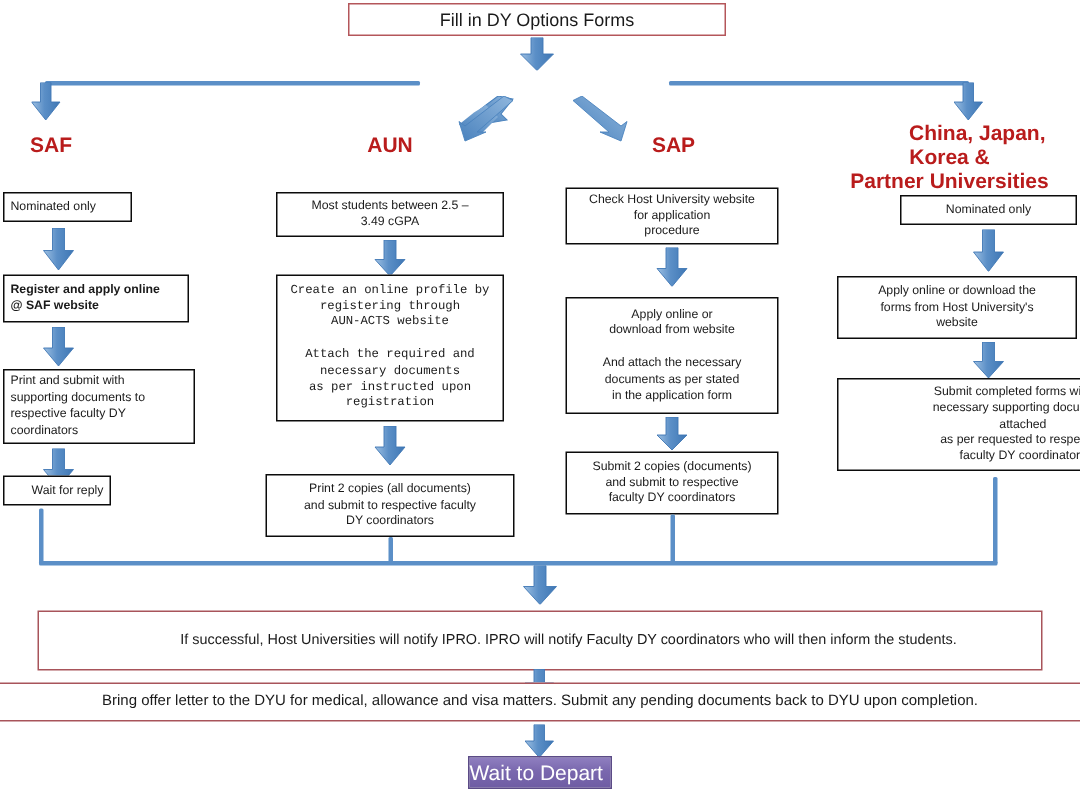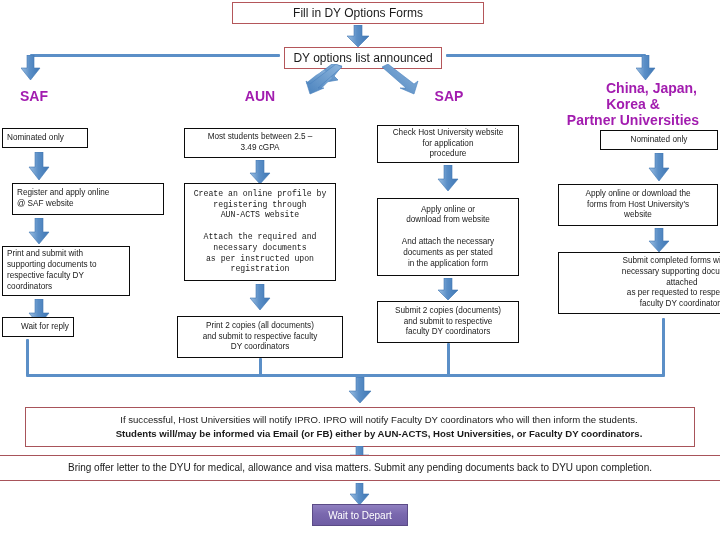--- a/index.html
+++ b/index.html
@@ -49,44 +49,44 @@
   .box-black.left-text {
     justify-content: flex-start;
     text-align: left;
     padding-left: 4px;
   }
   .box-purple {
     border: 1.4px solid #5b4b86;
     background: linear-gradient(180deg, #8f7fc0 0%, #7a68ae 45%, #6f5da4 100%);
     display: flex;
     align-items: center;
-    justify-content: center;
+    justify-content: flex-start;
     text-align: center;
     color: #ffffff;
-    font-size: 10px;
+    font-size: 14px;
   }
   .note-wide {
     border: 1.7px solid #a8545a;
     background: #ffffff;
     display: flex;
     flex-direction: column;
     align-items: center;
     justify-content: center;
     text-align: center;
     font-size: 9.6px;
     line-height: 1.45;
     color: #1a1a1a;
   }
   .note-wide .line2 { font-weight: bold; }
 
   
   .heading {
     font-weight: bold;
     font-size: 14px;
-    color: #a21caf;
+    color: #b91c1c;
     text-align: center;
     line-height: 1.15;
     white-space: nowrap;
   }
   .heading.two-line { white-space: normal; }
 
   
   .hline {
     background: #5b8fc7;
     height: 3px;
@@ -116,23 +116,20 @@
         <linearGradient id="ag1" x1="0" y1="0" x2="1" y2="0">
           <stop offset="0%" stop-color="#9ec0e2"></stop>
           <stop offset="45%" stop-color="#5b8fc7"></stop>
           <stop offset="100%" stop-color="#3f77b4"></stop>
         </linearGradient>
       </defs>
       <polygon points="10,0 18,0 18,11 25,11 14,22 3,11 10,11" fill="url(#ag1)" stroke="#3f77b4" stroke-width="0.6"></polygon>
     </svg>
   </div>
 
-  <div class="abs box-red" style="left:284px; top:47px; width:158px; height:22px;">
-    <span>DY options list announced</span>
-  </div>
 
   <div class="abs hline" style="left:30px; top:54px; width:250px; height:3px;"></div>
 
   <div class="abs fatarrow" style="left:21px; top:55px; width:20px; height:25px;">
     <svg width="20" height="25" viewBox="0 0 20 25">
       <polygon points="6,0 13,0 13,13 19,13 9.5,25 0,13 6,13" fill="url(#ag1)" stroke="#3f77b4" stroke-width="0.6"></polygon>
     </svg>
   </div>
 
   <div class="abs hline" style="left:446px; top:54px; width:200px; height:3px;"></div>
@@ -180,21 +177,21 @@
 
   <div class="abs box-black left-text" style="left:2px; top:128px; width:86px; height:20px;">
     <span style="white-space:pre-line;">Nominated only</span>
   </div>
   <div class="abs fatarrow" style="left:28px; top:152px; width:22px; height:28px;">
     <svg width="22" height="28" viewBox="0 0 22 28">
       <polygon points="7,0 15,0 15,15 21,15 11,28 1,15 7,15" fill="url(#ag1)" stroke="#3f77b4" stroke-width="0.6"></polygon>
     </svg>
   </div>
 
-  <div class="abs box-black left-text" style="left:12px; top:183px; width:152px; height:32px;">
+  <div class="abs box-black left-text" style="left:2px; top:183px; width:124px; height:32px;font-weight:bold;">
     <span style="white-space:pre-line;">Register and apply online
 @ SAF website</span>
   </div>
   <div class="abs fatarrow" style="left:28px; top:218px; width:22px; height:26px;">
     <svg width="22" height="26" viewBox="0 0 22 26">
       <polygon points="7,0 15,0 15,14 21,14 11,26 1,14 7,14" fill="url(#ag1)" stroke="#3f77b4" stroke-width="0.6"></polygon>
     </svg>
   </div>
 
   <div class="abs box-black left-text" style="left:2px; top:246px; width:128px; height:50px;">
@@ -311,21 +308,20 @@
   <div class="abs hline" style="left:26px; top:374px; width:639px; height:3px;"></div>
 
   <div class="abs fatarrow" style="left:348px; top:377px; width:24px; height:26px;">
     <svg width="24" height="26" viewBox="0 0 24 26">
       <polygon points="8,0 16,0 16,14 23,14 12,26 1,14 8,14" fill="url(#ag1)" stroke="#3f77b4" stroke-width="0.6"></polygon>
     </svg>
   </div>
 
   <div class="note-wide abs" style="left:25px; top:407px; width:670px; height:40px;padding-left:38px;">
     <div>If successful, Host Universities will notify IPRO. IPRO will notify Faculty DY coordinators who will then inform the students.</div>
-    <div class="line2">Students will/may be informed via Email (or FB) either by AUN-ACTS, Host Universities, or Faculty DY coordinators.</div>
   </div>
 
   <div class="abs fatarrow" style="left:350px; top:446px; width:20px; height:18px;">
     <svg width="20" height="18" viewBox="0 0 20 18">
       <polygon points="6,0 13,0 13,9 19,9 9.5,18 0,9 6,9" fill="url(#ag1)" stroke="#3f77b4" stroke-width="0.6"></polygon>
     </svg>
   </div>
 
   <div class="note-wide abs" style="left:-2px; top:455px; width:724px; height:26px; font-size:10px;">
     <div>Bring offer letter to the DYU for medical, allowance and visa matters. Submit any pending documents back to DYU upon completion.</div>

